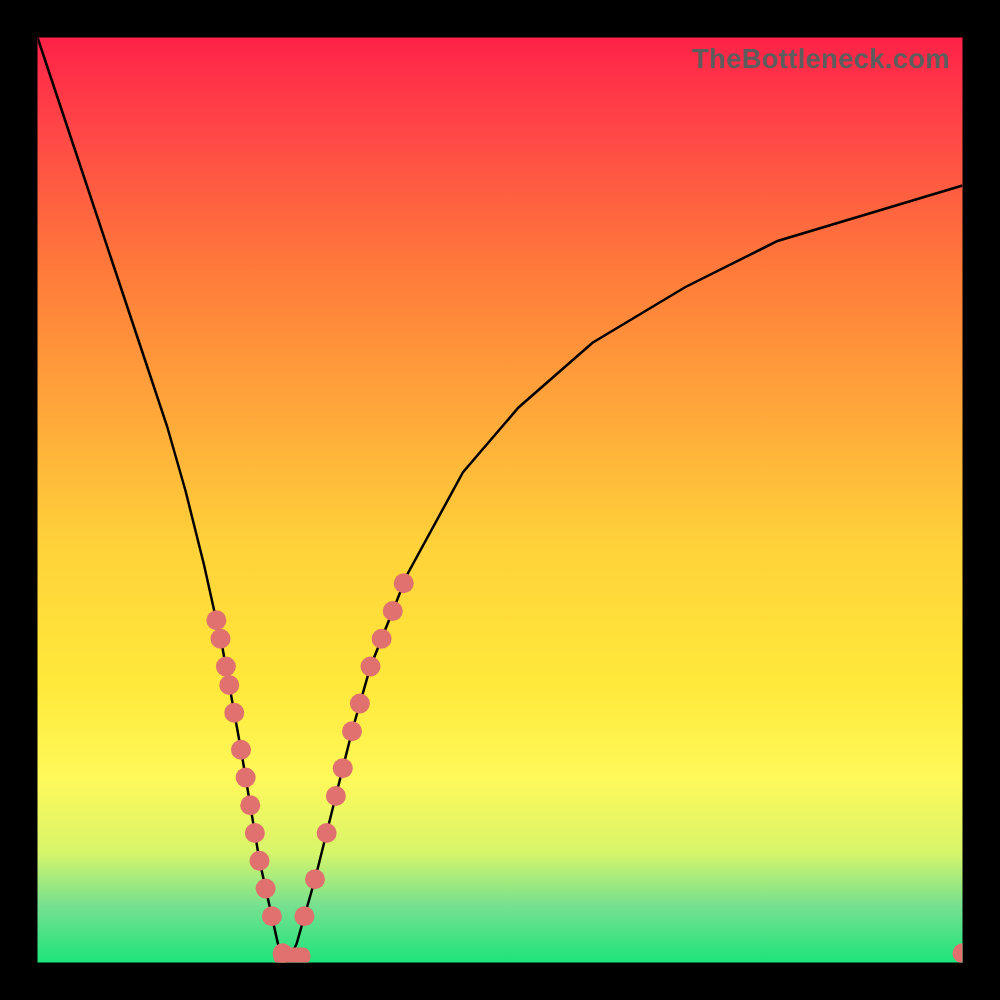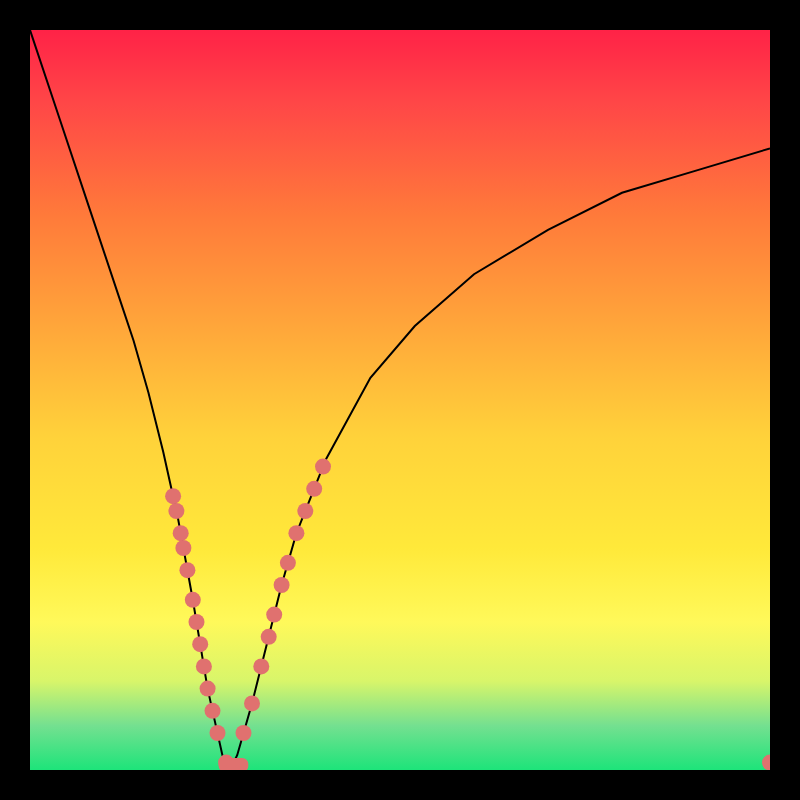--- a/index.html
+++ b/index.html
@@ -43,20 +43,21 @@
     }
     .curve { stroke: #000; stroke-width: 2; fill: none; }
     .dot { fill: #e0716f; }
     .bar { fill: #e0716f; }
   </style>
 </head>
 <body>
 
 <div class="wrap">
   <div class="plot">
+    <div class="attrib">TheBottleneck.com</div>
     <svg class="overlay" viewBox="0 0 740 740">
 
       <path id="curve-path" class="curve" d="M0.0 0.0 L29.6 88.8 L59.2 177.6 L88.8 266.4 L103.6 310.8 L118.4 362.6 L133.2 421.8 L148.0 488.4 L162.8 569.8 L177.6 658.6 L192.4 725.2 L199.8 740.0 L207.2 725.2 L222.0 673.4 L236.8 614.2 L251.6 555.0 L266.4 503.2 L296.0 429.2 L340.4 347.8 L384.8 296.0 L444.0 244.2 L518.0 199.8 L592.0 162.8 L666.0 140.6 L740.0 118.4"></path>
 
       <g id="markers">
           <circle cx="143.1" cy="466.2" r="8" class="dot"></circle>
           <circle cx="146.4" cy="481.0" r="8" class="dot"></circle>
           <circle cx="150.7" cy="503.2" r="8" class="dot"></circle>
           <circle cx="153.4" cy="518.0" r="8" class="dot"></circle>
           <circle cx="157.4" cy="540.2" r="8" class="dot"></circle>

